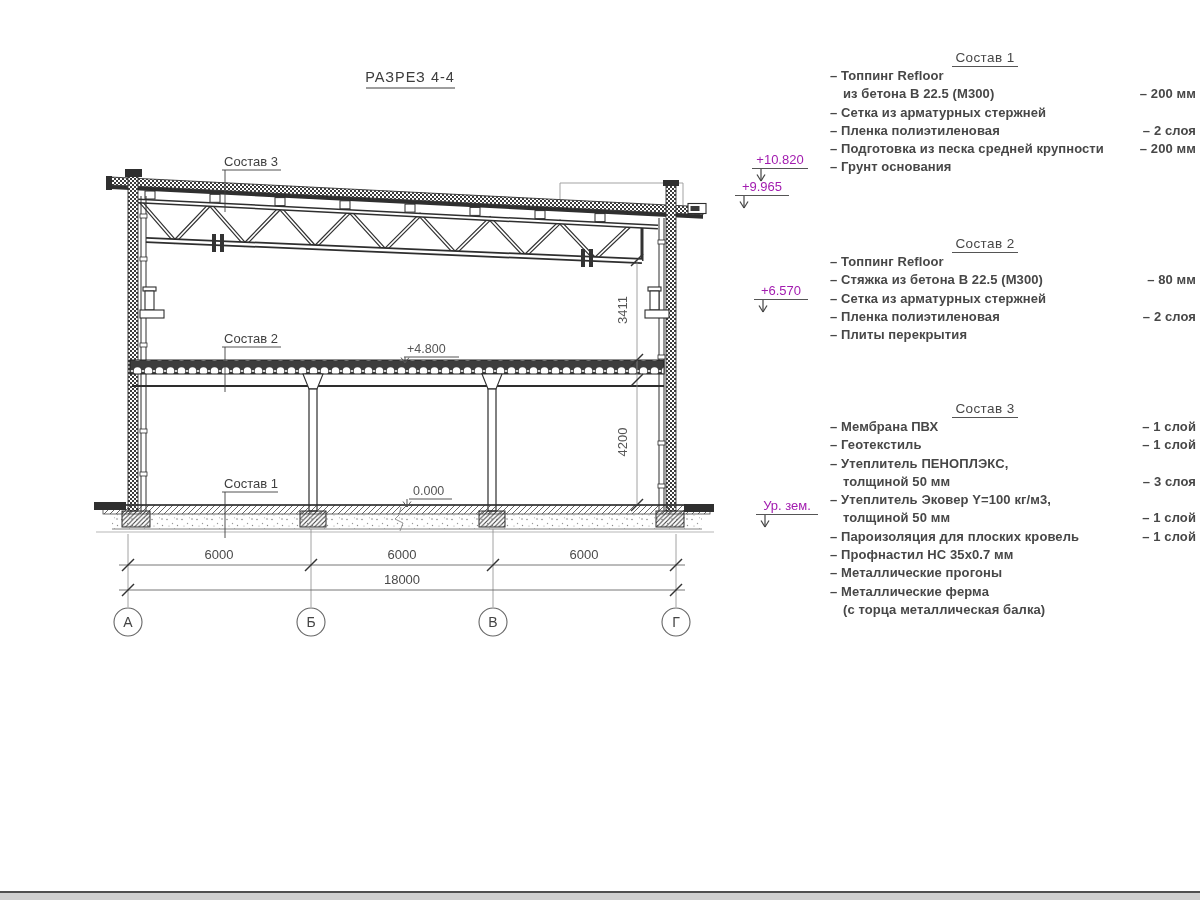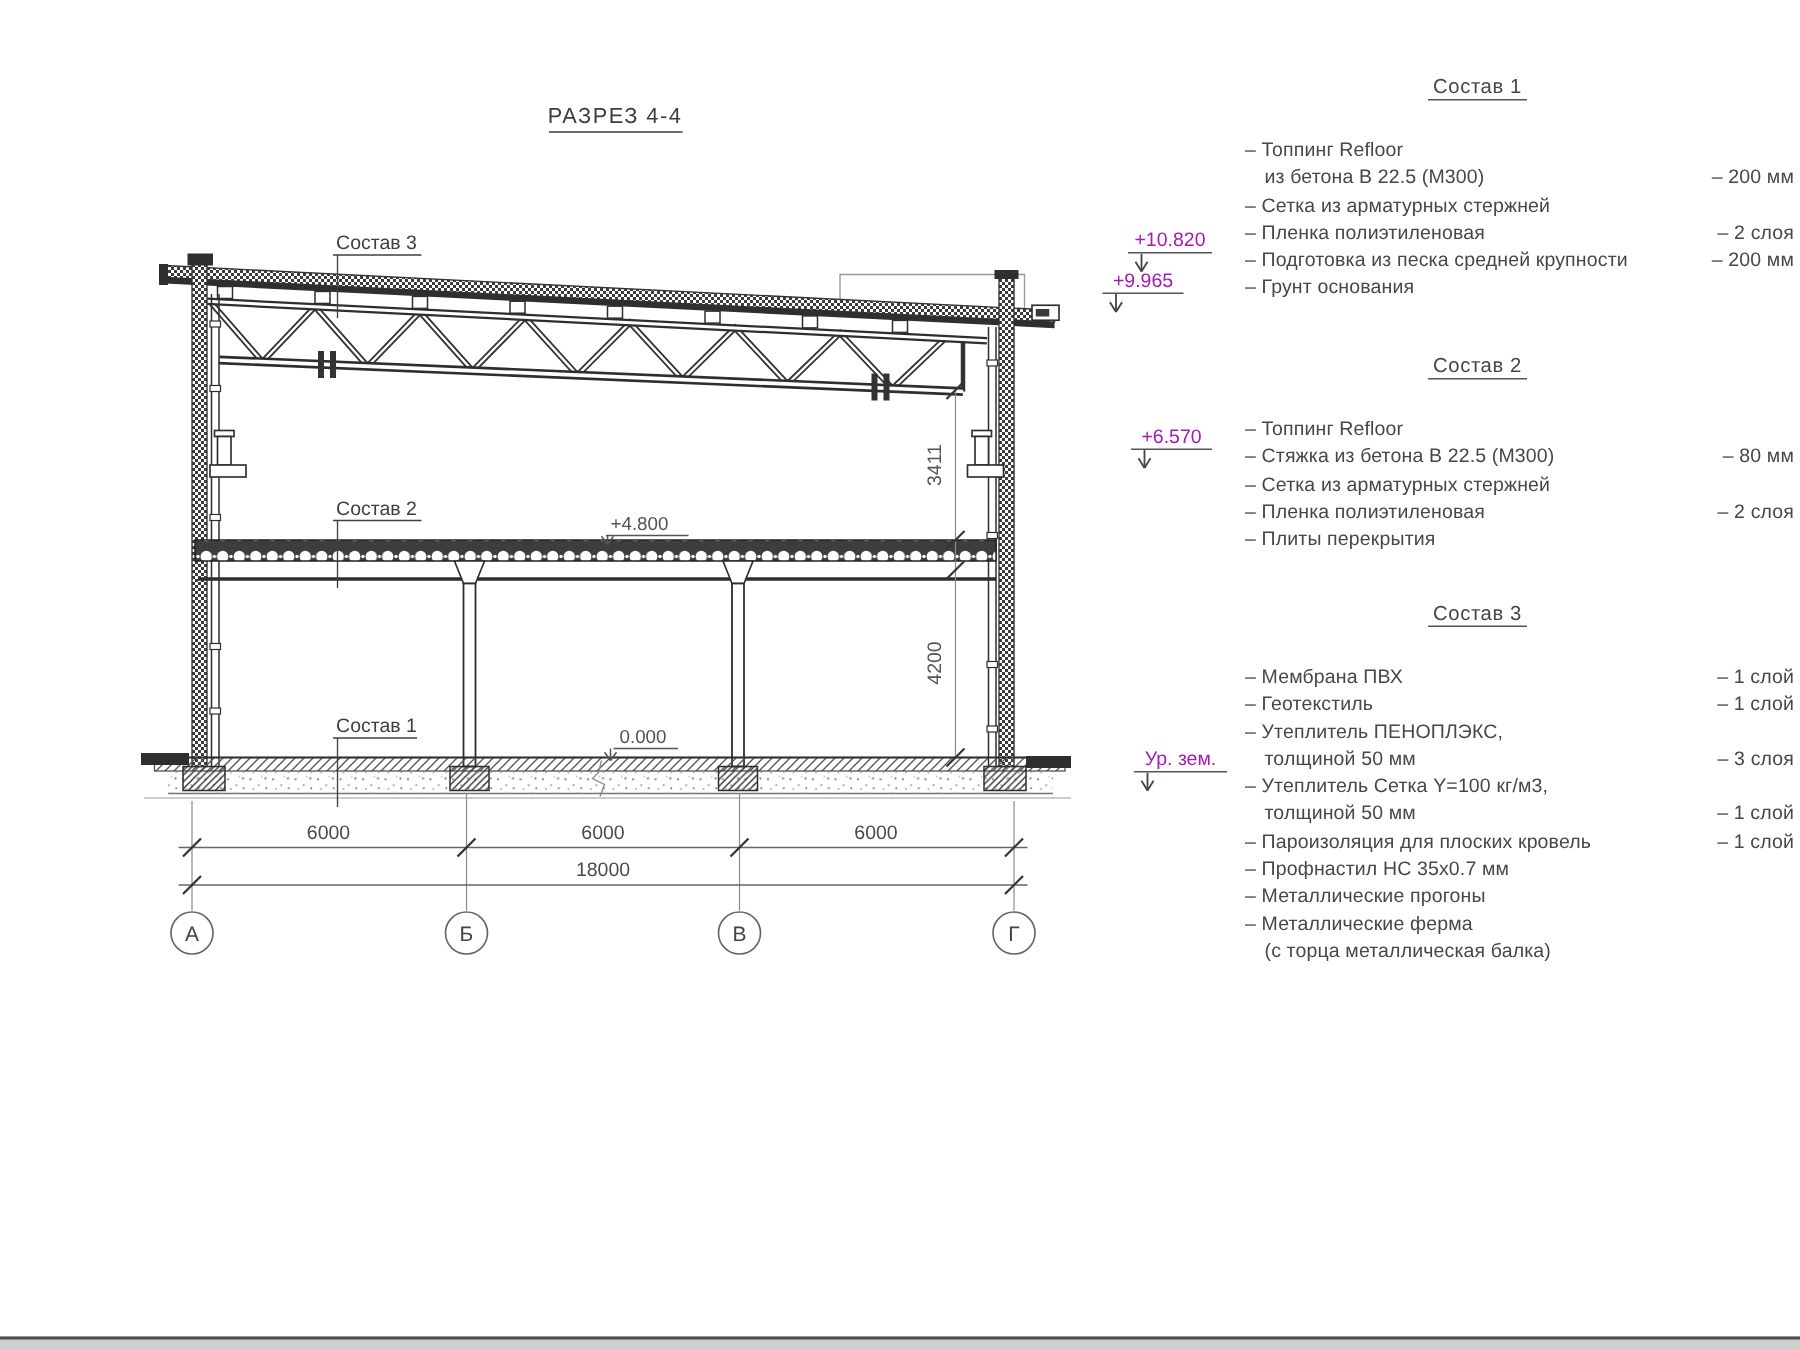--- a/index.html
+++ b/index.html
@@ -7,21 +7,21 @@
        font-family:"Liberation Sans",sans-serif;color:#464646;}
   svg text{font-family:"Liberation Sans",sans-serif;}
   
   .elev{position:absolute;font-size:13px;color:#a21caf;}
   .elev-label{text-align:center;padding-bottom:1px;border-bottom:1.2px solid #555;white-space:nowrap;}
   .elev-arrow{position:absolute;left:4px;top:100%;display:block;}
   
   .spec{position:absolute;left:830px;width:368px;font-size:13px;letter-spacing:0.1px;color:#474747;}
   .spec-heading-row{text-align:center;width:310px;}
   .spec-heading{display:inline-block;border-bottom:1.2px solid #555;padding:0 3px 1px;font-size:13.5px;letter-spacing:0.4px;}
-  .spec-rows{margin-top:24px;}
+  .spec-rows{font-weight:bold;}
   .spec-row{display:flex;justify-content:space-between;line-height:18.3px;white-space:nowrap;}
   .spec-row .t{overflow:visible;}
   .spec-row.ind .t{padding-left:13px;}
   .spec-row .v{text-align:center;padding-right:2px;}
   
   .bottom-bar{position:absolute;left:0;top:891px;width:1200px;height:9px;background:#cfcfcf;border-top:2px solid #4f4f4f;}
 </style>
 </head>
 <body>
 
@@ -375,21 +375,21 @@
         </div>
       <div class="spec-row">
           <span class="t">– Утеплитель ПЕНОПЛЭКС,</span>
           <span class="v"></span>
         </div>
       <div class="spec-row ind">
           <span class="t">толщиной 50 мм</span>
           <span class="v">– 3 слоя</span>
         </div>
       <div class="spec-row">
-          <span class="t">– Утеплитель Сетка Y=100 кг/м3,</span>
+          <span class="t">– Утеплитель Эковер Y=100 кг/м3,</span>
           <span class="v"></span>
         </div>
       <div class="spec-row ind">
           <span class="t">толщиной 50 мм</span>
           <span class="v">– 1 слой</span>
         </div>
       <div class="spec-row">
           <span class="t">– Пароизоляция для плоских кровель</span>
           <span class="v">– 1 слой</span>
         </div>

